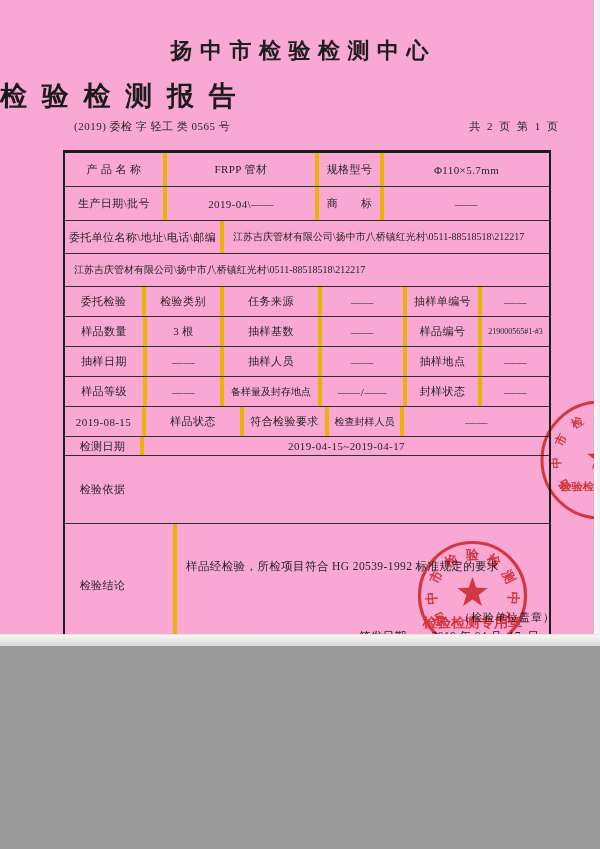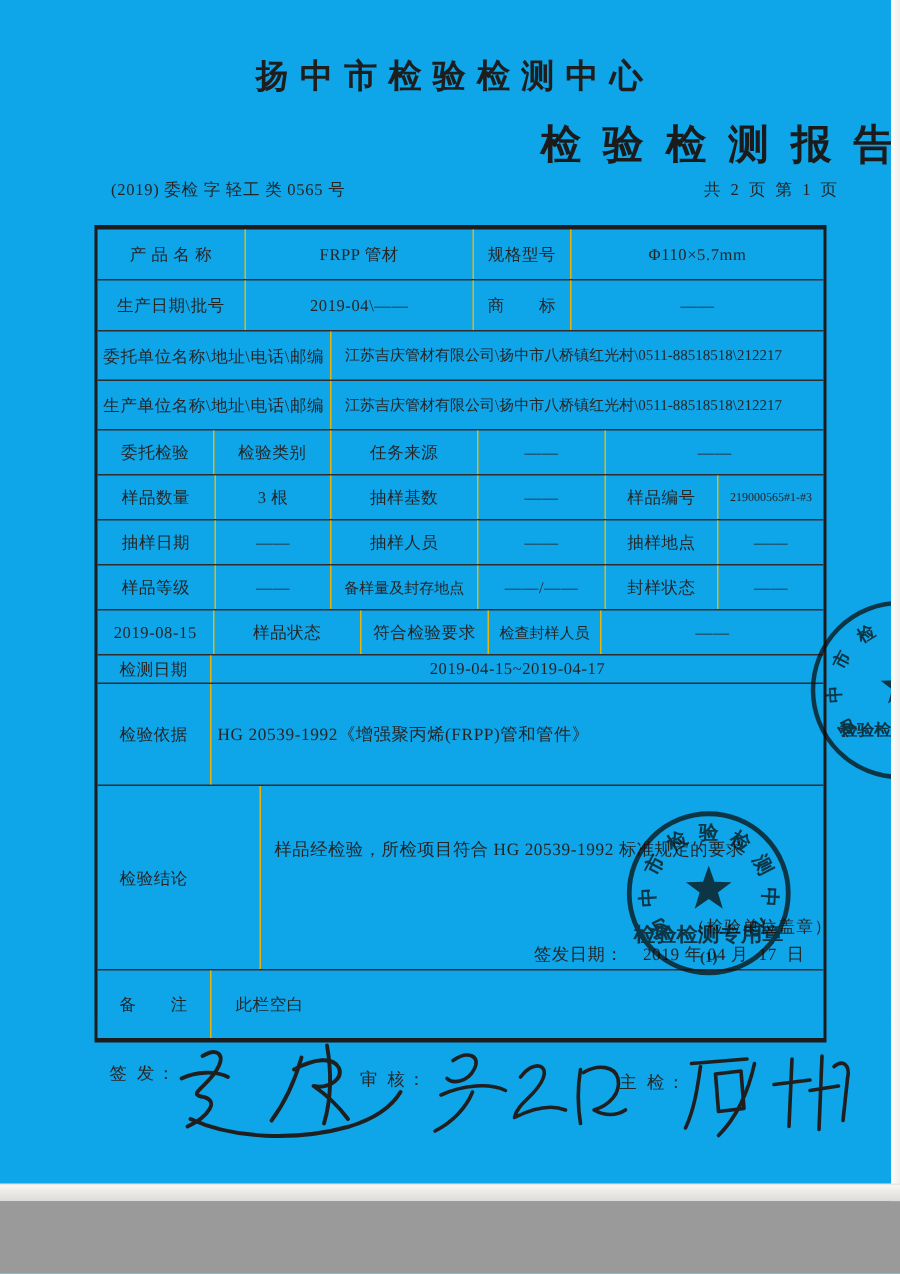--- a/index.html
+++ b/index.html
@@ -1,38 +1,38 @@
 <!DOCTYPE html>
 <html><head>
 <meta charset="utf-8">
 <style>
   html,body{margin:0;padding:0;background:#9a9a9a;}
   .page{
-    position:relative; width:600px; height:801px; margin:0 auto;
-    background:#0ea5e9; overflow:hidden;
+    position:relative; width:600px; height:646px; margin:0 auto;
+    background:#f9a8d4; overflow:hidden;
     font-family:"Liberation Serif","DejaVu Serif",serif;
     color:#262626;
   }
   .org-name{position:absolute;top:36px;left:0;width:100%;text-align:center;
     font-size:22px;font-weight:bold;letter-spacing:1px;color:#1e1e1e;}
-  .report-title{position:absolute;top:78px;left:0;width:100%;text-align:right;
+  .report-title{position:absolute;top:78px;left:0;width:100%;text-align:left;
     font-size:27px;font-weight:bold;letter-spacing:4px;color:#1b1b1b;}
   .report-no{position:absolute;top:119px;left:74px;font-size:11px;letter-spacing:.5px;}
   .page-info{position:absolute;top:119px;right:40px;font-size:11px;letter-spacing:2px;}
   .rtable{
     position:absolute;left:63px;top:150px;width:488px;box-sizing:border-box;
     border:2px solid #1c1c1c;border-top-width:3px;border-bottom-width:3px;
     background:transparent;
   }
   .trow{display:flex;align-items:stretch;}
   .trow + .trow{border-top:1px solid #2e2e2e;}
   .c{display:flex;align-items:center;justify-content:center;
      font-size:11px;letter-spacing:.4px;box-sizing:border-box;
      overflow:hidden;white-space:nowrap;}
-  .c + .c{border-left:1px solid #eab308;}
+  .c + .c{border-left:4px solid #eab308;}
   .c.left{justify-content:flex-start;}
   .c.grow{flex:1;}
   .small{font-size:10px;letter-spacing:0;}
   .tiny{font-size:8px;letter-spacing:0;}
   .concl-cell{position:relative;margin-left:33px;}
   .concl-text{position:absolute;left:9px;top:35px;font-size:11.5px;letter-spacing:.4px;white-space:nowrap;}
   .seal-note{position:absolute;right:-6px;top:86px;font-size:11px;letter-spacing:1px;white-space:nowrap;}
   .issue-line{position:absolute;left:182px;top:105px;font-size:11.5px;white-space:pre;letter-spacing:.4px;}
   .sig-row{position:absolute;left:0;top:688px;width:100%;height:90px;}
   .sig-label{position:absolute;font-size:11.5px;letter-spacing:2px;}
@@ -68,29 +68,29 @@
       <div class="c" style="width:65px">商　　标</div>
       <div class="c grow">——</div>
     </div>
 
     <div class="trow" style="height:32px">
       <div class="c" style="width:155px">委托单位名称\地址\电话\邮编</div>
       <div class="c grow left small" style="padding-left:9px">江苏吉庆管材有限公司\扬中市八桥镇红光村\0511-88518518\212217</div>
     </div>
 
     <div class="trow" style="height:32px">
-      <div class="c" style="width:155px">生产单位名称\地址\电话\邮编</div>
       <div class="c grow left small" style="padding-left:9px">江苏吉庆管材有限公司\扬中市八桥镇红光村\0511-88518518\212217</div>
     </div>
 
     <div class="trow" style="height:29px">
       <div class="c" style="width:77px">委托检验</div>
       <div class="c" style="width:78px">检验类别</div>
       <div class="c" style="width:98px">任务来源</div>
       <div class="c" style="width:85px">——</div>
+      <div class="c" style="width:75px">抽样单编号</div>
       <div class="c grow">——</div>
     </div>
 
     <div class="trow" style="height:29px">
       <div class="c" style="width:78px">样品数量</div>
       <div class="c" style="width:77px">3 根</div>
       <div class="c" style="width:98px">抽样基数</div>
       <div class="c" style="width:85px">——</div>
       <div class="c" style="width:75px">样品编号</div>
       <div class="c grow tiny">219000565#1-#3</div>
@@ -122,21 +122,20 @@
       <div class="c grow">——</div>
     </div>
 
     <div class="trow" style="height:18px">
       <div class="c" style="width:75px">检测日期</div>
       <div class="c grow">2019-04-15~2019-04-17</div>
     </div>
 
     <div class="trow" style="height:67px">
       <div class="c" style="width:75px">检验依据</div>
-      <div class="c grow left" style="padding-left:4px;font-size:11.5px">HG 20539-1992《增强聚丙烯(FRPP)管和管件》</div>
     </div>
 
     <div class="trow" style="height:122px">
       <div class="c" style="width:75px">检验结论</div>
       <div class="c grow concl-cell">
         <span class="concl-text">样品经检验，所检项目符合 HG 20539-1992 标准规定的要求</span>
         <span class="seal-note">（检验单位盖章）</span>
         <span class="issue-line">签发日期：    2019 年 04 月  17  日</span>
       </div>
     </div>

